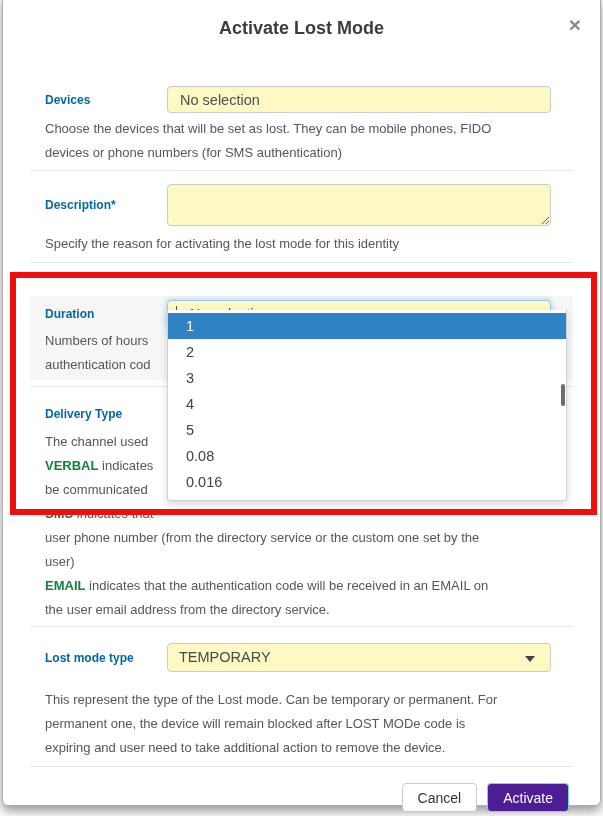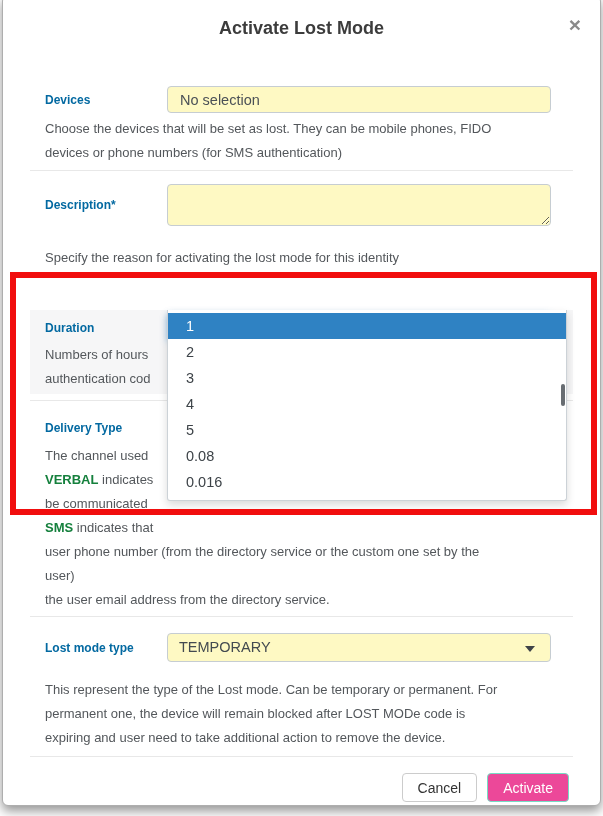--- a/index.html
+++ b/index.html
@@ -86,21 +86,21 @@
     font-size: 13px;
     line-height: 24px;
     color: #53575b;
   }
   .help b { color: #15803d; }
   
   .group-devices .help { margin-top: 4px; }
   .group-devices { padding-bottom: 5px; }
   
   .group-description { padding-top: 13px; padding-bottom: 6px; }
-  .group-description .help { margin-top: 20px; }
+  .group-description .help { margin-top: 6px; }
   
   .group-duration {
     margin-top: 33px;
     margin-bottom: 6px;
     background: #f6f6f7;
     padding: 4px 6px 3px 15px;
   }
   .group-duration .help { margin-top: 2px; white-space: nowrap; overflow: hidden; }
   .fake-input {
     height: 27px;
@@ -152,21 +152,21 @@
     font-size: 14px;
     padding: 0 15px;
     cursor: pointer;
   }
   .btn-cancel {
     background: #ffffff;
     border: 1px solid #cccccc;
     color: #333333;
   }
   .btn-activate {
-    background: #ec4899;
+    background: #4c1d95;
     border: 1px solid #76dcc5;
     color: #ffffff;
   }
   
   .dropdown-panel {
     position: absolute;
     left: 167px; top: 310px;
     width: 400px; height: 191px;
     background: #ffffff;
     border: 1px solid #ccd2d7;
@@ -260,20 +260,21 @@
         <label class="field-label">Delivery Type</label>
         <div class="select-box empty"></div>
       </div>
       <div class="help">
         <div>The channel used</div>
         <div><b>VERBAL</b><span> indicates</span></div>
         <div>be communicated</div>
         <div><b>SMS</b><span> indicates that</span></div>
         <div>user phone number (from the directory service or the custom one set by the</div>
         <div>user)</div>
+        <div><b>EMAIL</b><span> indicates that the authentication code will be received in an EMAIL on</span></div>
         <div>the user email address from the directory service.</div>
       </div>
     </div>
     <div class="divider"></div>
 
     <div class="form-group group-lostmode">
       <div class="row">
         <label class="field-label">Lost mode type</label>
         <div class="select-box">
           <span>TEMPORARY</span>

